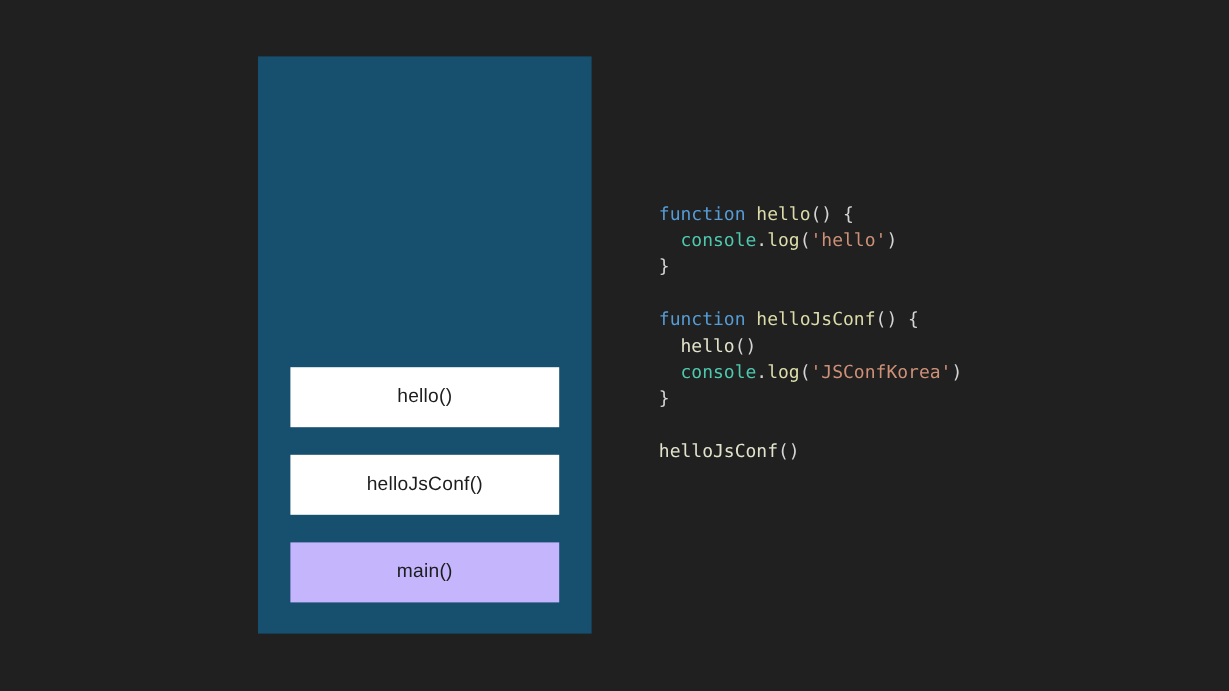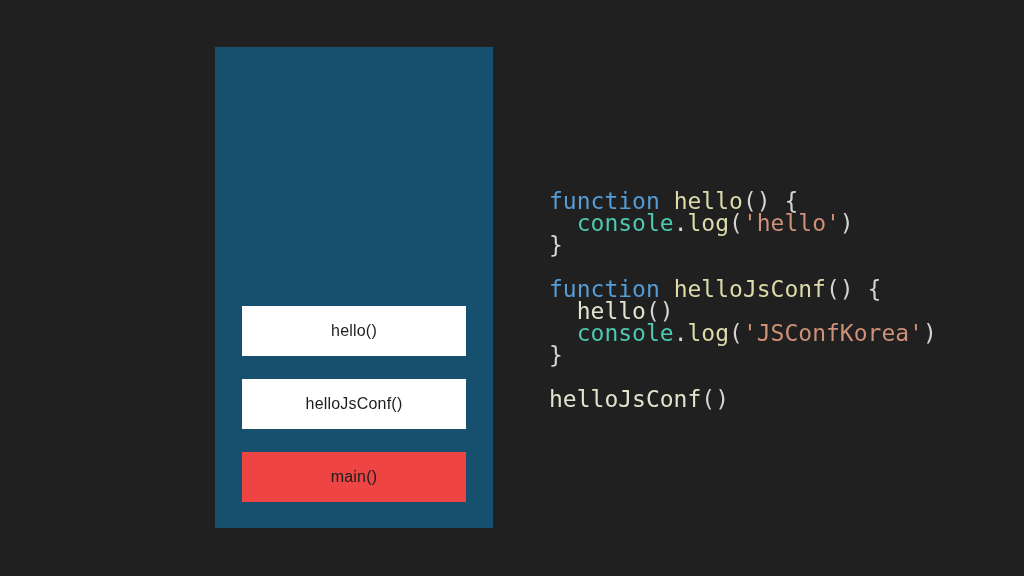--- a/index.html
+++ b/index.html
@@ -28,36 +28,36 @@
   .frame {
     width: 224px; height: 50px;
     display: flex;
     align-items: center;
     justify-content: center;
     font-size: 16px;
     letter-spacing: 0.2px;
   }
   #code {
     position: absolute;
-    left: 549px; top: 190px;
+    left: 549px; top: 167px;
     margin: 0;
     font-family: "DejaVu Sans Mono", monospace;
-    font-size: 23px;
+    font-size: 15px;
     line-height: 22px;
   }
   .code-line {
     height: 22px;
     white-space: pre;
   }
 </style>
 </head>
 <body style="background: rgb(32, 32, 32);">
 
 <div id="slide">
   <div id="stack-panel" style="background: rgb(23, 80, 111);">
     <div id="frames">
         <div class="frame" style="background: rgb(255, 255, 255); color: rgb(29, 29, 29);">hello()</div>
         <div class="frame" style="background: rgb(255, 255, 255); color: rgb(29, 29, 29);">helloJsConf()</div>
-        <div class="frame" style="background: #ef4444; color: rgb(29, 29, 29);">main()</div>
+        <div class="frame" style="background: #c4b5fd; color: rgb(29, 29, 29);">main()</div>
       </div>
   </div>
   <pre id="code"><div class="code-line"><span style="color: rgb(86, 156, 214);">function</span><span style="color: rgb(212, 212, 212);"> </span><span style="color: rgb(220, 220, 170);">hello</span><span style="color: rgb(212, 212, 212);">() {</span></div><div class="code-line"><span style="color: rgb(212, 212, 212);">  </span><span style="color: rgb(78, 201, 176);">console</span><span style="color: rgb(212, 212, 212);">.</span><span style="color: rgb(220, 220, 170);">log</span><span style="color: rgb(212, 212, 212);">(</span><span style="color: rgb(206, 145, 120);">'hello'</span><span style="color: rgb(212, 212, 212);">)</span></div><div class="code-line"><span style="color: rgb(212, 212, 212);">}</span></div><div class="code-line"></div><div class="code-line"><span style="color: rgb(86, 156, 214);">function</span><span style="color: rgb(212, 212, 212);"> </span><span style="color: rgb(220, 220, 170);">helloJsConf</span><span style="color: rgb(212, 212, 212);">() {</span></div><div class="code-line"><span style="color: rgb(212, 212, 212);">  </span><span style="color: rgb(227, 227, 205);">hello</span><span style="color: rgb(212, 212, 212);">()</span></div><div class="code-line"><span style="color: rgb(212, 212, 212);">  </span><span style="color: rgb(78, 201, 176);">console</span><span style="color: rgb(212, 212, 212);">.</span><span style="color: rgb(220, 220, 170);">log</span><span style="color: rgb(212, 212, 212);">(</span><span style="color: rgb(206, 145, 120);">'JSConfKorea'</span><span style="color: rgb(212, 212, 212);">)</span></div><div class="code-line"><span style="color: rgb(212, 212, 212);">}</span></div><div class="code-line"></div><div class="code-line"><span style="color: rgb(227, 227, 205);">helloJsConf</span><span style="color: rgb(212, 212, 212);">()</span></div></pre>
 </div>
 
 </body></html>

